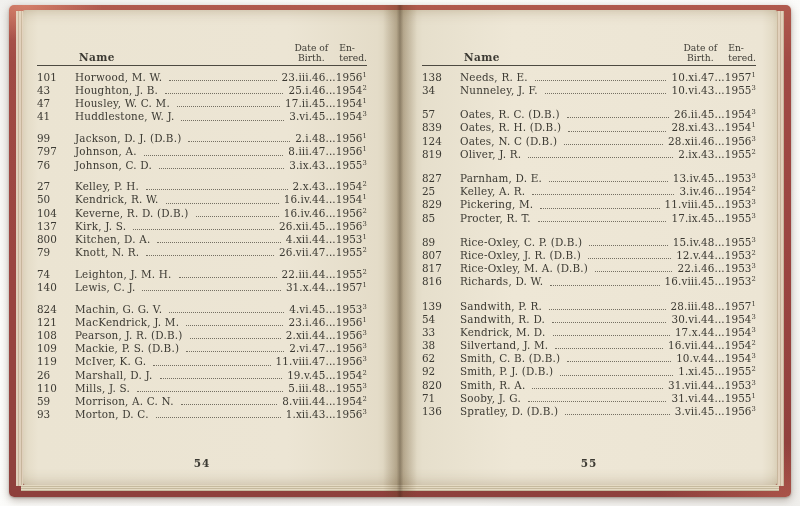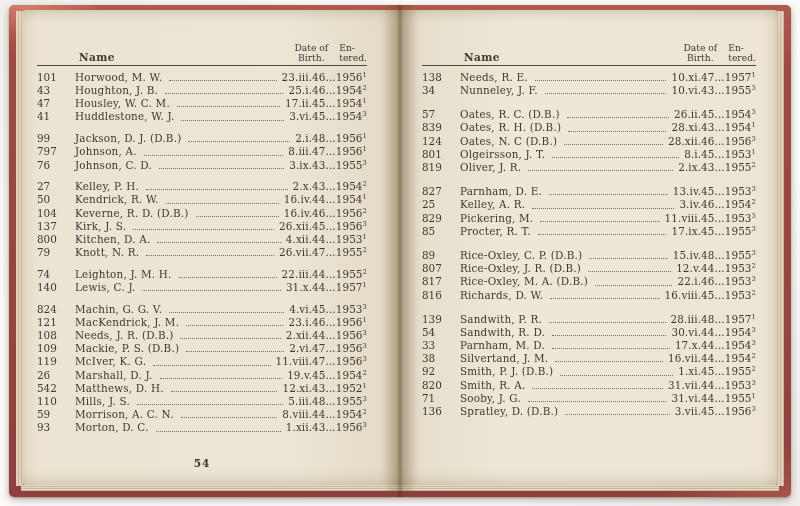--- a/index.html
+++ b/index.html
@@ -209,47 +209,41 @@
                   <span class="dt">4.vi.45...1953<sup>3</sup></span>
                 </div>
                 <div class="row">
                   <span class="num">121</span>
                   <span class="nm">MacKendrick, J. M.</span>
                   <span class="leader"></span>
                   <span class="dt">23.i.46...1956<sup>1</sup></span>
                 </div>
                 <div class="row">
                   <span class="num">108</span>
-                  <span class="nm">Needs, J. R. (D.B.)</span>
+                  <span class="nm">Pearson, J. R. (D.B.)</span>
                   <span class="leader"></span>
                   <span class="dt">2.xii.44...1956<sup>3</sup></span>
                 </div>
                 <div class="row">
                   <span class="num">109</span>
                   <span class="nm">Mackie, P. S. (D.B.)</span>
                   <span class="leader"></span>
                   <span class="dt">2.vi.47...1956<sup>3</sup></span>
                 </div>
                 <div class="row">
                   <span class="num">119</span>
                   <span class="nm">McIver, K. G.</span>
                   <span class="leader"></span>
                   <span class="dt">11.viii.47...1956<sup>3</sup></span>
                 </div>
                 <div class="row">
                   <span class="num">26</span>
                   <span class="nm">Marshall, D. J.</span>
                   <span class="leader"></span>
                   <span class="dt">19.v.45...1954<sup>2</sup></span>
-                </div>
-                <div class="row">
-                  <span class="num">542</span>
-                  <span class="nm">Matthews, D. H.</span>
-                  <span class="leader"></span>
-                  <span class="dt">12.xi.43...1952<sup>1</sup></span>
                 </div>
                 <div class="row">
                   <span class="num">110</span>
                   <span class="nm">Mills, J. S.</span>
                   <span class="leader"></span>
                   <span class="dt">5.iii.48...1955<sup>3</sup></span>
                 </div>
                 <div class="row">
                   <span class="num">59</span>
                   <span class="nm">Morrison, A. C. N.</span>
@@ -304,26 +298,20 @@
                   <span class="leader"></span>
                   <span class="dt">28.xi.43...1954<sup>1</sup></span>
                 </div>
                 <div class="row">
                   <span class="num">124</span>
                   <span class="nm">Oates, N. C (D.B.)</span>
                   <span class="leader"></span>
                   <span class="dt">28.xii.46...1956<sup>3</sup></span>
                 </div>
                 <div class="row">
-                  <span class="num">801</span>
-                  <span class="nm">Olgeirsson, J. T.</span>
-                  <span class="leader"></span>
-                  <span class="dt">8.i.45...1953<sup>1</sup></span>
-                </div>
-                <div class="row">
                   <span class="num">819</span>
                   <span class="nm">Oliver, J. R.</span>
                   <span class="leader"></span>
                   <span class="dt">2.ix.43...1955<sup>2</sup></span>
                 </div>
               </div>
               <div class="group">
                 <div class="row">
                   <span class="num">827</span>
                   <span class="nm">Parnham, D. E.</span>
@@ -383,31 +371,37 @@
                   <span class="dt">28.iii.48...1957<sup>1</sup></span>
                 </div>
                 <div class="row">
                   <span class="num">54</span>
                   <span class="nm">Sandwith, R. D.</span>
                   <span class="leader"></span>
                   <span class="dt">30.vi.44...1954<sup>3</sup></span>
                 </div>
                 <div class="row">
                   <span class="num">33</span>
-                  <span class="nm">Parnham, M. D.</span>
+                  <span class="nm">Kendrick, M. D.</span>
                   <span class="leader"></span>
                   <span class="dt">17.x.44...1954<sup>3</sup></span>
                 </div>
                 <div class="row">
                   <span class="num">38</span>
                   <span class="nm">Silvertand, J. M.</span>
                   <span class="leader"></span>
                   <span class="dt">16.vii.44...1954<sup>2</sup></span>
                 </div>
                 <div class="row">
+                  <span class="num">62</span>
+                  <span class="nm">Smith, C. B. (D.B.)</span>
+                  <span class="leader"></span>
+                  <span class="dt">10.v.44...1954<sup>3</sup></span>
+                </div>
+                <div class="row">
                   <span class="num">92</span>
                   <span class="nm">Smith, P. J. (D.B.)</span>
                   <span class="leader"></span>
                   <span class="dt">1.xi.45...1955<sup>2</sup></span>
                 </div>
                 <div class="row">
                   <span class="num">820</span>
                   <span class="nm">Smith, R. A.</span>
                   <span class="leader"></span>
                   <span class="dt">31.vii.44...1953<sup>3</sup></span>
@@ -419,19 +413,20 @@
                   <span class="dt">31.vi.44...1955<sup>1</sup></span>
                 </div>
                 <div class="row">
                   <span class="num">136</span>
                   <span class="nm">Spratley, D. (D.B.)</span>
                   <span class="leader"></span>
                   <span class="dt">3.vii.45...1956<sup>3</sup></span>
                 </div>
               </div>
             </div>
+          <div class="pagenum">55</div>
         </div>
       </div>
 
     </div>
     <div class="gutter"></div>
   </div>
 </div>
 
 </body></html>

